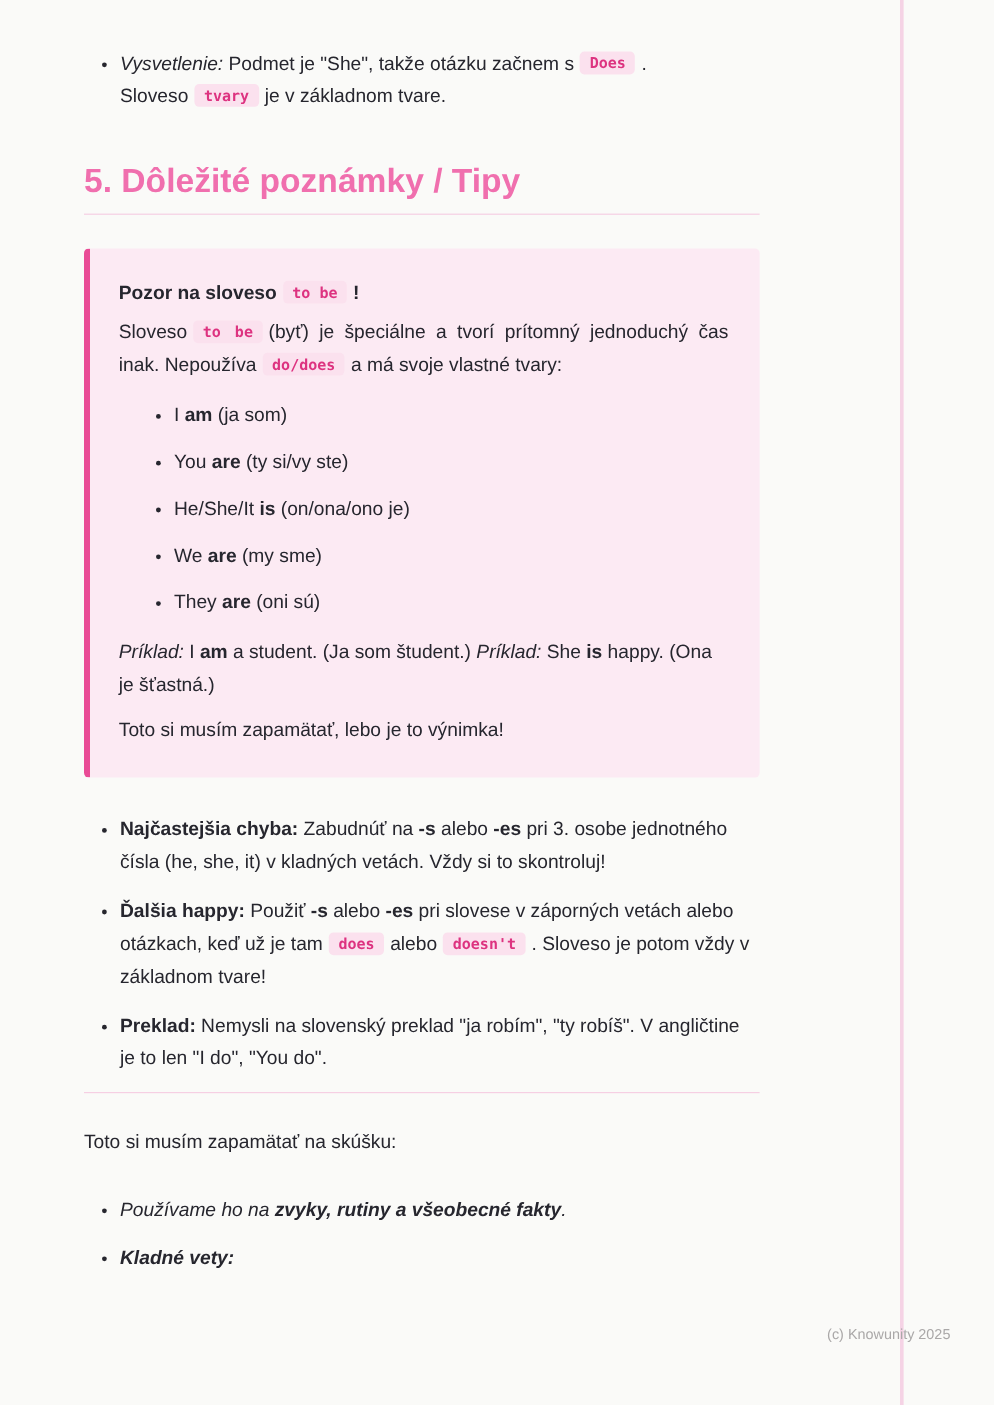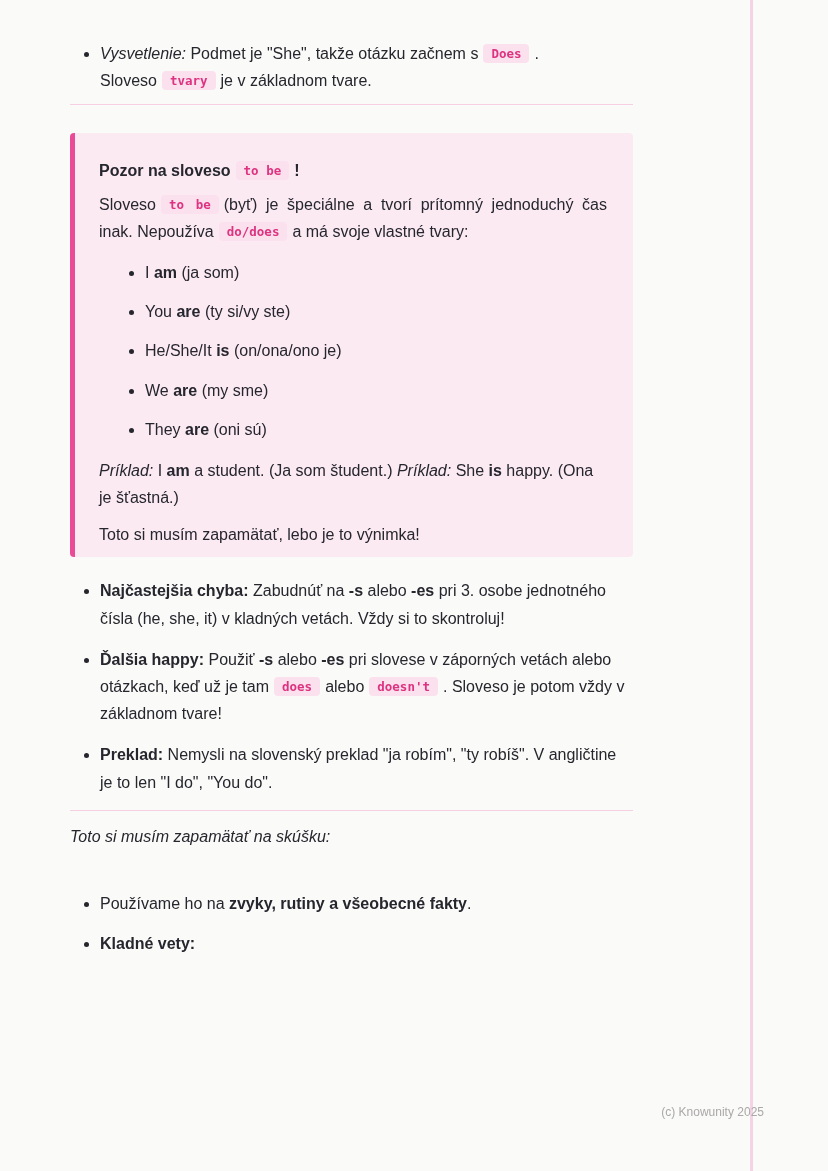--- a/index.html
+++ b/index.html
@@ -57,59 +57,60 @@
   hr.section-divider {
     border: none;
     border-top: 1px solid var(--divider, #f6cfe3);
     margin-top: 10px;
   }
   .callout {
     margin-top: 28px;
     background: var(--callout-bg, #fceaf3);
     border-left: 5px solid var(--callout-border, #e94b96);
     border-radius: 4px;
-    padding: 18px 26px 3px 24px;
+    padding: 18px 26px 20px 24px;
   }
   .callout p { margin: 6px 0; }
   .callout .callout-title { font-weight: 700; }
   .callout .justified { text-align: justify; }
   .callout ul { margin: 14px 0; }
   .callout li { margin: 12px 16px; }
   .callout .outro { margin-top: 10px; }
-  ul.notes { margin-top: 20px; }
+  ul.notes { margin-top: 30px; }
   ul.notes > li { margin: 14px 0; }
-  p.plain-paragraph { margin-top: 12px; font-style: italic; }
-  ul.summary { margin-top: 40px; }
+  p.plain-paragraph { margin-top: 28px; }
+  ul.summary { margin-top: 28px; font-style: italic; }
   ul.summary > li { margin: 13px 0; }
   ul.sub {
     list-style: circle;
     padding-left: 26px;
     margin-top: 10px;
   }
   ul.sub > li { margin: 8px 0; }
   .footer {
     position: absolute;
-    right: 64px;
+    right: 36px;
     bottom: 52px;
     font-size: 12px;
     color: var(--muted, #aaa8a8);
   }
 </style>
 </head>
 <body>
 
 <div class="page">
   <div class="edge-line"></div>
 
   <div class="content">
 
     <ul class="toplist">
       <li><span class="italic">Vysvetlenie:</span><span> Podmet je "She", takže otázku začnem s</span><span class="code">Does</span><span>. Sloveso</span><span class="code">tvary</span><span>je v základnom tvare.</span></li>
     </ul>
 
+    <h2 class="section-heading">5. Dôležité poznámky / Tipy</h2>
     <hr class="section-divider">
 
     <div class="callout">
       <p class="callout-title"><span class="bold">Pozor na sloveso</span><span class="code">to be</span><span class="bold">!</span></p>
       <p class="justified"><span>Sloveso</span><span class="code">to be</span><span>(byť) je špeciálne a tvorí prítomný jednoduchý čas inak. Nepoužíva</span><span class="code">do/does</span><span>a má svoje vlastné tvary:</span></p>
       <ul>
         <li><span>I </span><span class="bold">am</span><span> (ja som)</span></li>
         <li><span>You </span><span class="bold">are</span><span> (ty si/vy ste)</span></li>
         <li><span>He/She/It </span><span class="bold">is</span><span> (on/ona/ono je)</span></li>
         <li><span>We </span><span class="bold">are</span><span> (my sme)</span></li>

